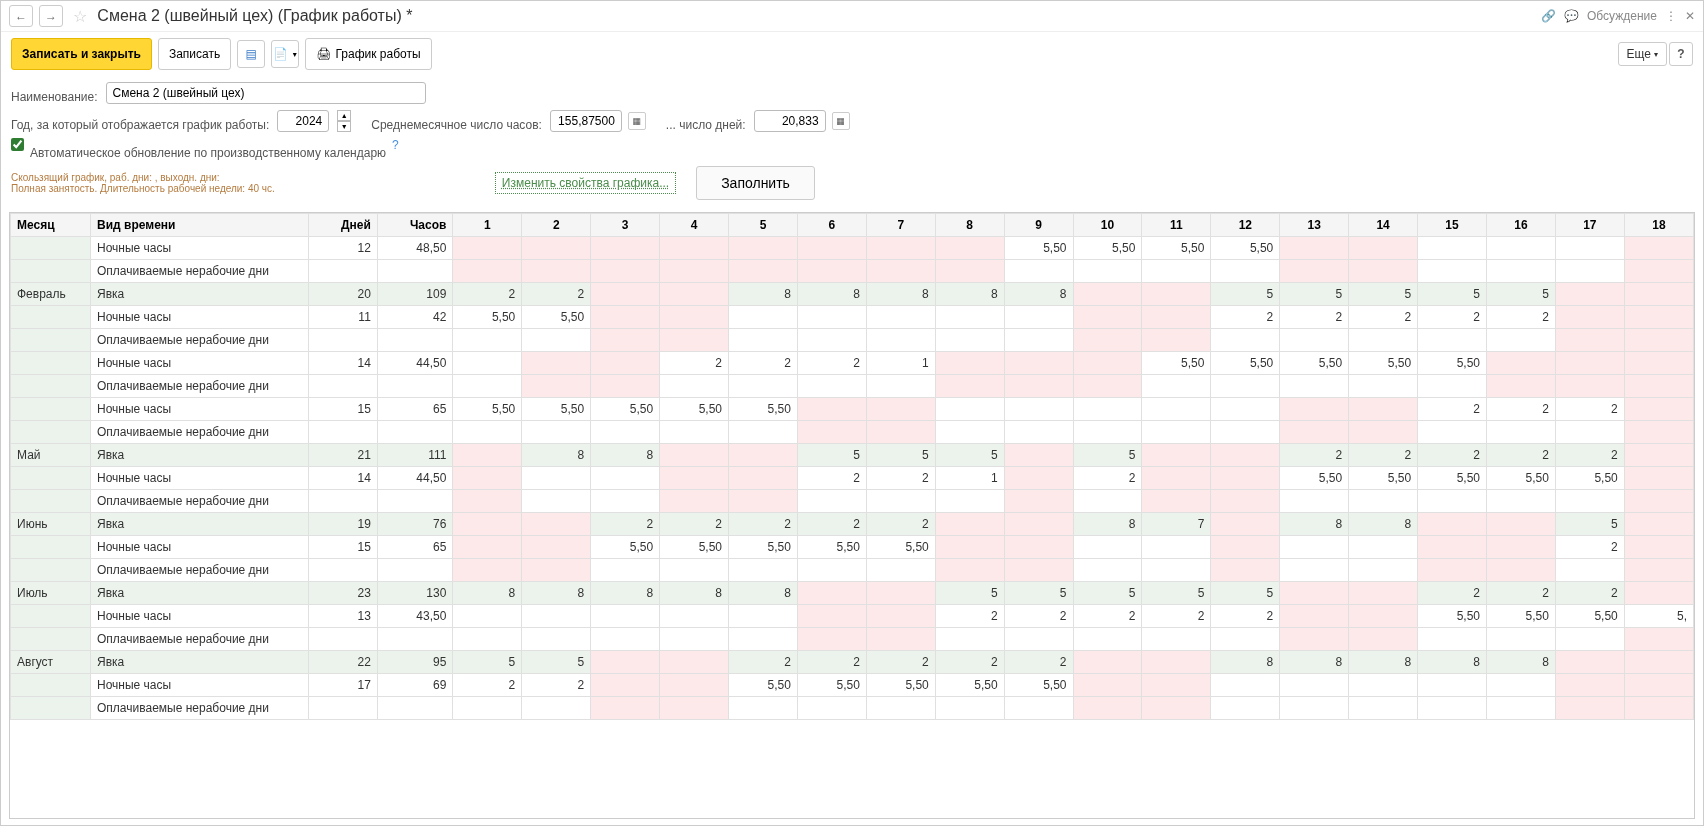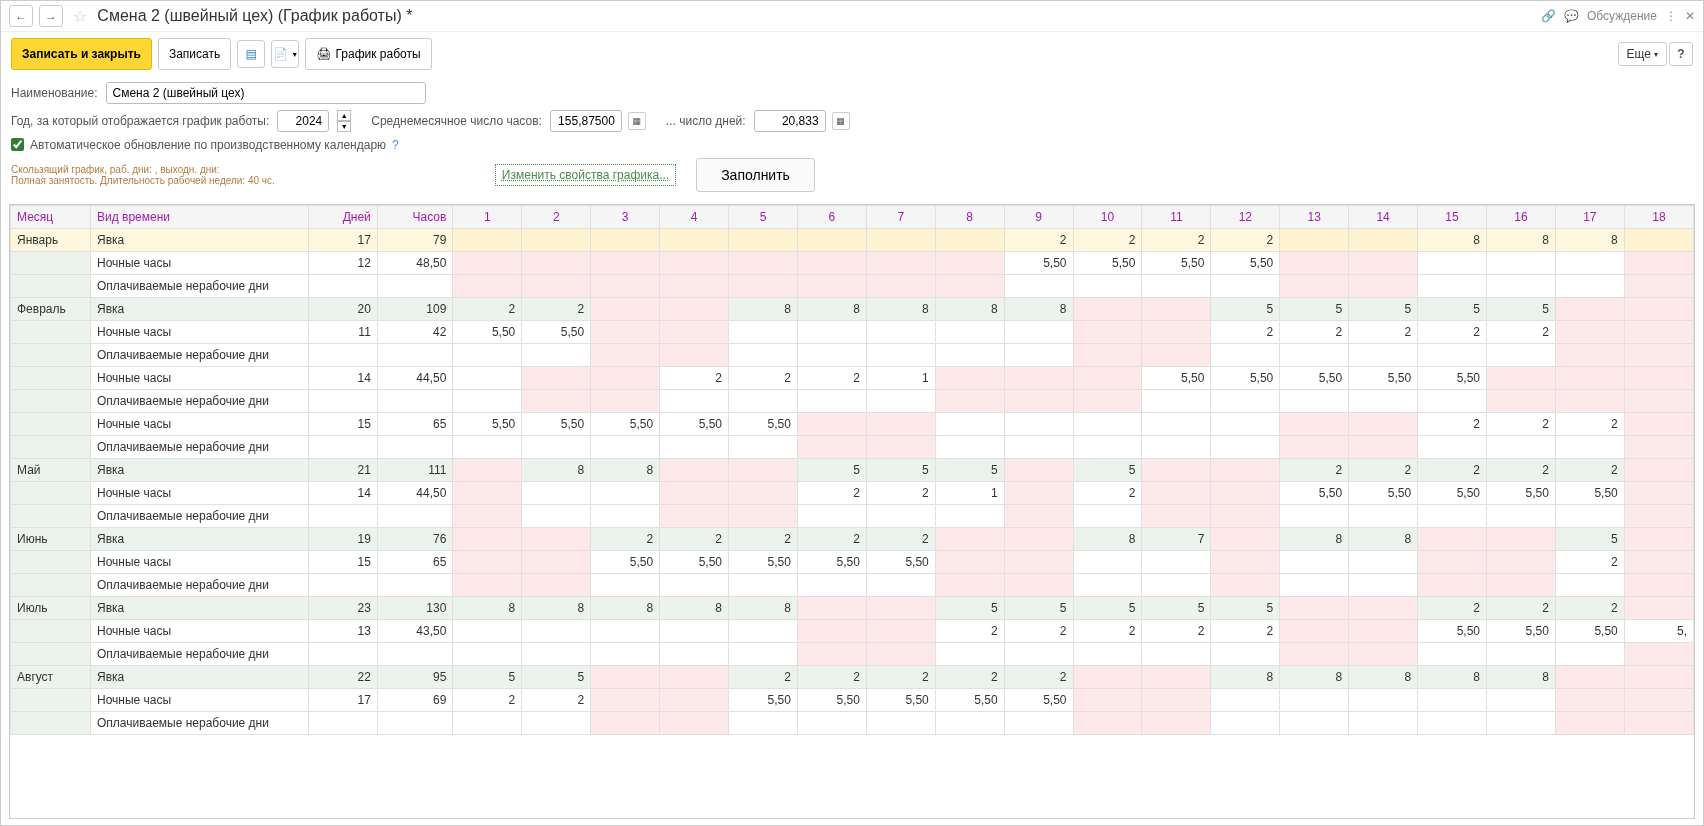--- a/index.html
+++ b/index.html
@@ -10,39 +10,39 @@
 .star-icon { color: #ccc; font-size: 16px; padding: 0 4px; }
 .title { font-size: 16px; font-weight: normal; color: #333; flex: 1; }
 .titlebar-right { display: flex; align-items: center; gap: 8px; color: #888; }
 .toolbar { display: flex; align-items: center; padding: 6px 10px; gap: 6px; }
 .btn { border: 1px solid #ccc; border-radius: 3px; padding: 8px 10px; background: #fff; cursor: pointer; font-size: 12px; display: flex; align-items: center; gap: 4px; }
 .btn-primary { background: #ffd633; border-color: #e6b800; font-weight: bold; }
 .btn-icon { width: 28px; height: 28px; padding: 0; justify-content: center; }
 .toolbar-right { margin-left: auto; display: flex; gap: 2px; }
 .form-area { padding: 0 10px; }
 .form-row { display: flex; align-items: center; margin: 6px 0; gap: 8px; font-size: 12px; }
-.label { color: #555; }
+.label { color: #555; margin-top: 8px; }
 input[type=text] { border: 1px solid #bbb; padding: 3px 6px; border-radius: 3px; font-size: 12px; }
 .input-name { width: 320px; }
 .input-year { width: 52px; text-align: right; }
 .spinner { display: flex; flex-direction: column; }
 .spinner-btn { width: 14px; height: 11px; border: 1px solid #bbb; background: #fff; font-size: 7px; line-height: 6px; cursor: pointer; }
 .input-hours, .input-days { width: 72px; text-align: right; }
 .calc-icon { width: 18px; height: 18px; border: 1px solid #ccc; display: inline-flex; align-items: center; justify-content: center; font-size: 9px; color: #555; margin-left: -2px; background:#fff; border-radius:2px;}
 .cb-row { display: flex; align-items: flex-start; gap: 6px; }
 .cb-row input { accent-color: #2e7d32; }
 .help-icon { color: #4a90e2; cursor: pointer; }
 .info-area { display: flex; align-items: center; gap: 20px; margin: 6px 0; }
 .info-text { color: #b57b3f; font-size: 10px; }
 .link-dotted { color: #4a8c4a; border: 1px dotted #4a8c4a; padding: 3px 6px; cursor: pointer; text-decoration: underline dotted; font-size: 12px; margin-left: 200px;}
 .big-btn { border: 1px solid #ccc; padding: 8px 24px; font-size: 14px; border-radius: 3px; background: #fafafa; cursor: pointer; }
 .grid { flex: 1; overflow: auto; border: 1px solid #ccc; margin: 6px 8px; position: relative; }
 table { border-collapse: collapse; width: 100%; table-layout: fixed; }
 th, td { border: 1px solid #e0e0e0; padding: 4px 6px; font-size: 12px; text-align: right; height: 22px; white-space: nowrap; overflow: hidden; }
-th { background: #f5f5f5; font-weight: normal; color: #a21caf; position: sticky; top: 0; }
+th { background: #f5f5f5; font-weight: bold; color: #000000; position: sticky; top: 0; }
 .col-month { width: 72px; text-align: left; }
 .col-type { width: 196px; text-align: left; }
 .col-days { width: 62px; text-align: right; }
 .col-hours { width: 68px; text-align: right; }
 .col-day { width: 62px; text-align: right; }
 td.txt-left { text-align: left; }
 td.pink { background: #fde8ea; }
 td.green { background: #ecf3ec; }
 td.yellow { background: #fdf3d0; }
 .row-sel td { background: #fff7dd !important; }
@@ -147,44 +147,20 @@
             <th class="col-day" style="text-align: center;">12</th>
             <th class="col-day" style="text-align: center;">13</th>
             <th class="col-day" style="text-align: center;">14</th>
             <th class="col-day" style="text-align: center;">15</th>
             <th class="col-day" style="text-align: center;">16</th>
             <th class="col-day" style="text-align: center;">17</th>
             <th class="col-day" style="text-align: center;">18</th>
           </tr>
         </thead>
       <tbody id="grid-body">
-          <tr class="row-sel">
-            <td class="col-month txt-left yellow">Январь</td>
-            <td class="col-type txt-left yellow">Явка</td>
-            <td class="col-days yellow">17</td>
-            <td class="col-hours yellow">79</td>
-            <td class="col-day pink"></td>
-            <td class="col-day pink"></td>
-            <td class="col-day pink"></td>
-            <td class="col-day pink"></td>
-            <td class="col-day pink"></td>
-            <td class="col-day pink"></td>
-            <td class="col-day pink"></td>
-            <td class="col-day pink"></td>
-            <td class="col-day yellow">2</td>
-            <td class="col-day yellow">2</td>
-            <td class="col-day yellow">2</td>
-            <td class="col-day yellow">2</td>
-            <td class="col-day pink"></td>
-            <td class="col-day pink"></td>
-            <td class="col-day yellow">8</td>
-            <td class="col-day yellow">8</td>
-            <td class="col-day yellow">8</td>
-            <td class="col-day pink"></td>
-          </tr>
           <tr>
             <td class="col-month txt-left green"></td>
             <td class="col-type txt-left ">Ночные часы</td>
             <td class="col-days ">12</td>
             <td class="col-hours ">48,50</td>
             <td class="col-day pink"></td>
             <td class="col-day pink"></td>
             <td class="col-day pink"></td>
             <td class="col-day pink"></td>
             <td class="col-day pink"></td>

